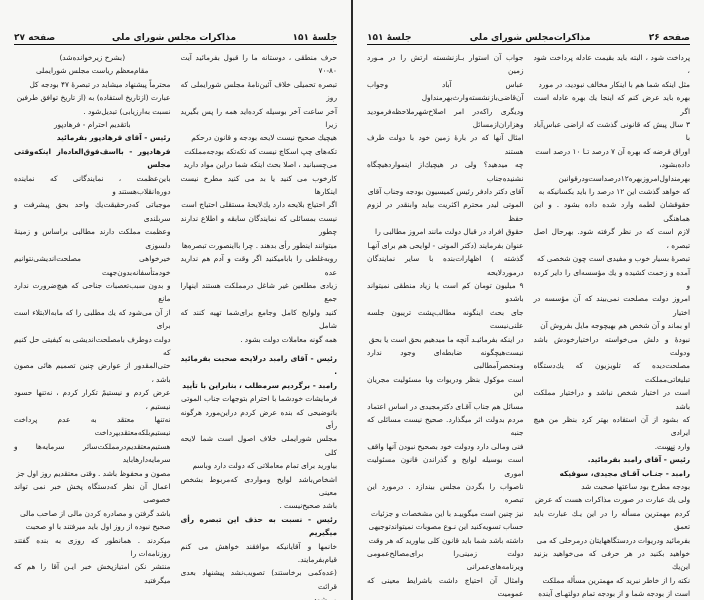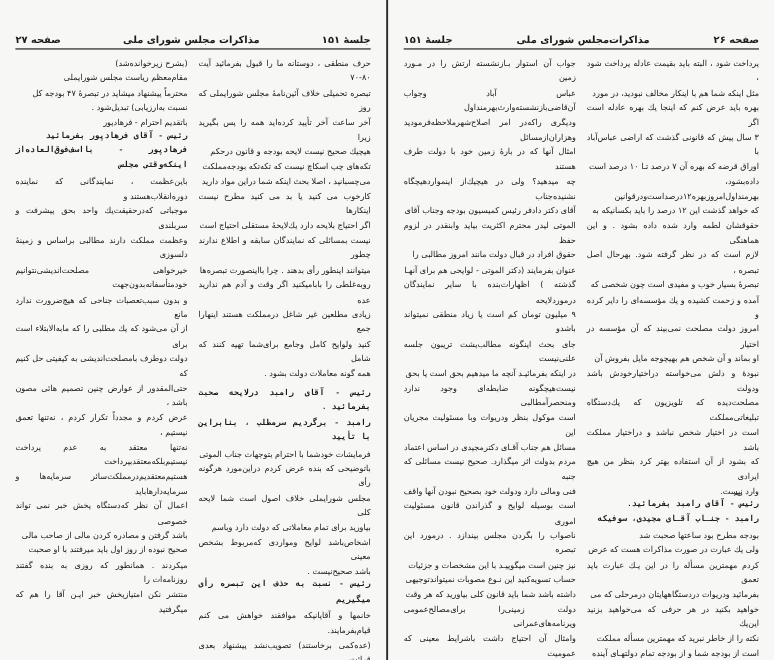--- a/index.html
+++ b/index.html
@@ -21,41 +21,41 @@
     direction:rtl; font-size:9px; font-weight:bold;
     border-bottom:1.5px solid #111; padding-bottom:2px; margin-bottom:6px;
   }
   .page-header span { white-space:nowrap; }
   .columns { display:flex; direction:rtl; gap:10px; }
   .col {
     flex:1; direction:rtl; text-align:justify;
     font-size:7.4px; line-height:13.4px; letter-spacing:-0.1px;
   }
   .col p { margin:0; }
-  .col .center { }
-  .col .speaker { font-weight:bold;font-family:Liberation Mono, monospace; }
+  .col .center { text-align:center; }
+  .col .speaker { font-weight:bold; }
   .col .gap { height:6px; }
   .margin-mark { position:absolute; font-size:12px; color:#333; }
 </style>
 </head>
 <body>
 
 <div class="spread">
 
   <div class="page">
     <div class="page-header">
       <span>جلسهٔ ۱۵۱</span>
       <span>مذاکرات مجلس شورای ملی</span>
       <span>صفحه ۲۷</span>
     </div>
     <div class="columns">
       <div class="col" id="lp-rc">
           <p>حرف منطقی ، دوستانه ما را قبول بفرمائید آیت ۸۰-۷۰</p>
           <p>تبصره تحمیلی خلاف آئین‌نامهٔ مجلس شورایملی که روز</p>
-          <p>آخر ساعت آخر تأیید کرده‌اید همه را پس بگیرید زیرا</p>
+          <p>آخر ساعت آخر بوسیله کرده‌اید همه را پس بگیرید زیرا</p>
           <p>هیچیك صحیح نیست لایحه بودجه و قانون درحکم</p>
           <p>تکه‌های چپ اسکاچ نیست که تکه‌تکه بودجه‌مملکت</p>
           <p>می‌چسبانید ، اصلا بحث اینکه شما دراین مواد دارید</p>
           <p>کارخوب می کنید یا بد می کنید مطرح نیست اینکارها</p>
           <p>اگر احتیاج بلایحه دارد یك‌لایحهٔ مستقلی احتیاج است</p>
           <p>نیست بمسائلی که نمایندگان سابقه و اطلاع ندارند چطور</p>
           <p>میتوانند اینطور رأی بدهند . چرا بااینصورت تبصره‌ها</p>
           <p>روبه‌غلطی را بابامیکنید اگر وقت و آدم هم ندارید عده</p>
           <p>زیادی مطلعین غیر شاغل درمملکت هستند اینهارا جمع</p>
           <p>کنید ولوایح کامل وجامع برای‌شما تهیه کنند که شامل</p>
@@ -71,35 +71,37 @@
           <p>باشد صحیح‌نیست .</p>
           <p class="speaker">رئیس - نسبت به حذف این تبصره رأی میگیریم</p>
           <p>خانمها و آقایانیکه موافقند خواهش می کنم قیام‌بفرمایند.</p>
           <p>(عده‌کمی برخاستند) تصویب‌نشد پیشنهاد بعدی قرائت</p>
           <p>می‌شود .</p>
         </div>
       <div class="col" id="lp-lc">
           <p class="center">(بشرح زیرخوانده‌شد)</p>
           <p class="center">مقام‌معظم ریاست مجلس شورایملی</p>
           <p>محترماً پیشنهاد میشاید در تبصرهٔ ۴۷ بودجه کل</p>
+          <p>عبارت (ازتاریخ استفاده) به (از تاریخ توافق طرفین</p>
           <p>نسبت به‌ارزیابی) تبدیل‌شود .</p>
           <p class="center">باتقدیم احترام - فرهادپور</p>
           <p class="speaker">رئیس - آقای فرهادپور بفرمائید</p>
           <p class="speaker">فرهادپور - بااسف‌فوق‌العاده‌از اینکه‌وقتی مجلس</p>
           <p>باین‌عظمت ، نمایندگانی که نماینده دوره‌انقلاب‌هستند و</p>
           <p>موجباتی که‌درحقیقت‌یك واحد بحق پیشرفت و سربلندی</p>
           <p>وعظمت مملکت دارند مطالبی براساس و زمینهٔ دلسوزی</p>
           <p>خیرخواهی مصلحت‌اندیشی‌نتوانیم‌ خودمتأسفانه‌بدون‌جهت</p>
           <p>و بدون سبب‌تعصبات جناحی که هیچ‌ضرورت ندارد مانع</p>
           <p>از آن می‌شود که یك مطلبی را که مابه‌الابتلاء است برای</p>
           <p>دولت دوطرف بامصلحت‌اندیشی به کیفیتی حل کنیم که</p>
           <p>حتی‌المقدور از عوارض چنین تصمیم هائی مصون باشد ،</p>
-          <p>عرض کردم و مجدداً تکرار کردم ، نه‌تنها تعمق نیستیم ،</p>
+          <p>عرض کردم و نیستیمً تکرار کردم ، نه‌تنها حسود نیستیم ،</p>
           <p>نه‌تنها معتقد به عدم پرداخت نیستیم‌بلکه‌معتقدبپرداخت</p>
           <p>هستیم‌معتقدیم‌درمملکت‌سائر سرمایه‌ها و سرمایه‌دارهاباید</p>
+          <p>مصون و محفوظ باشد . وقتی معتقدیم روز اول جز</p>
           <p>اعمال آن نظر که‌دستگاه پخش خبر نمی تواند خصوصی</p>
           <p>باشد گرفتن و مصادره کردن مالی از صاحب مالی</p>
           <p>صحیح نبوده از روز اول باید میرفتند با او صحبت</p>
           <p>میکردند . همانطور که روزی به بنده گفتند روزنامه‌ات را</p>
           <p>منتشر نکن امتیازپخش خبر ایـن آقا را هم که میگرفتید</p>
         </div>
     </div>
   </div>
 
   <div class="gutter"></div>

